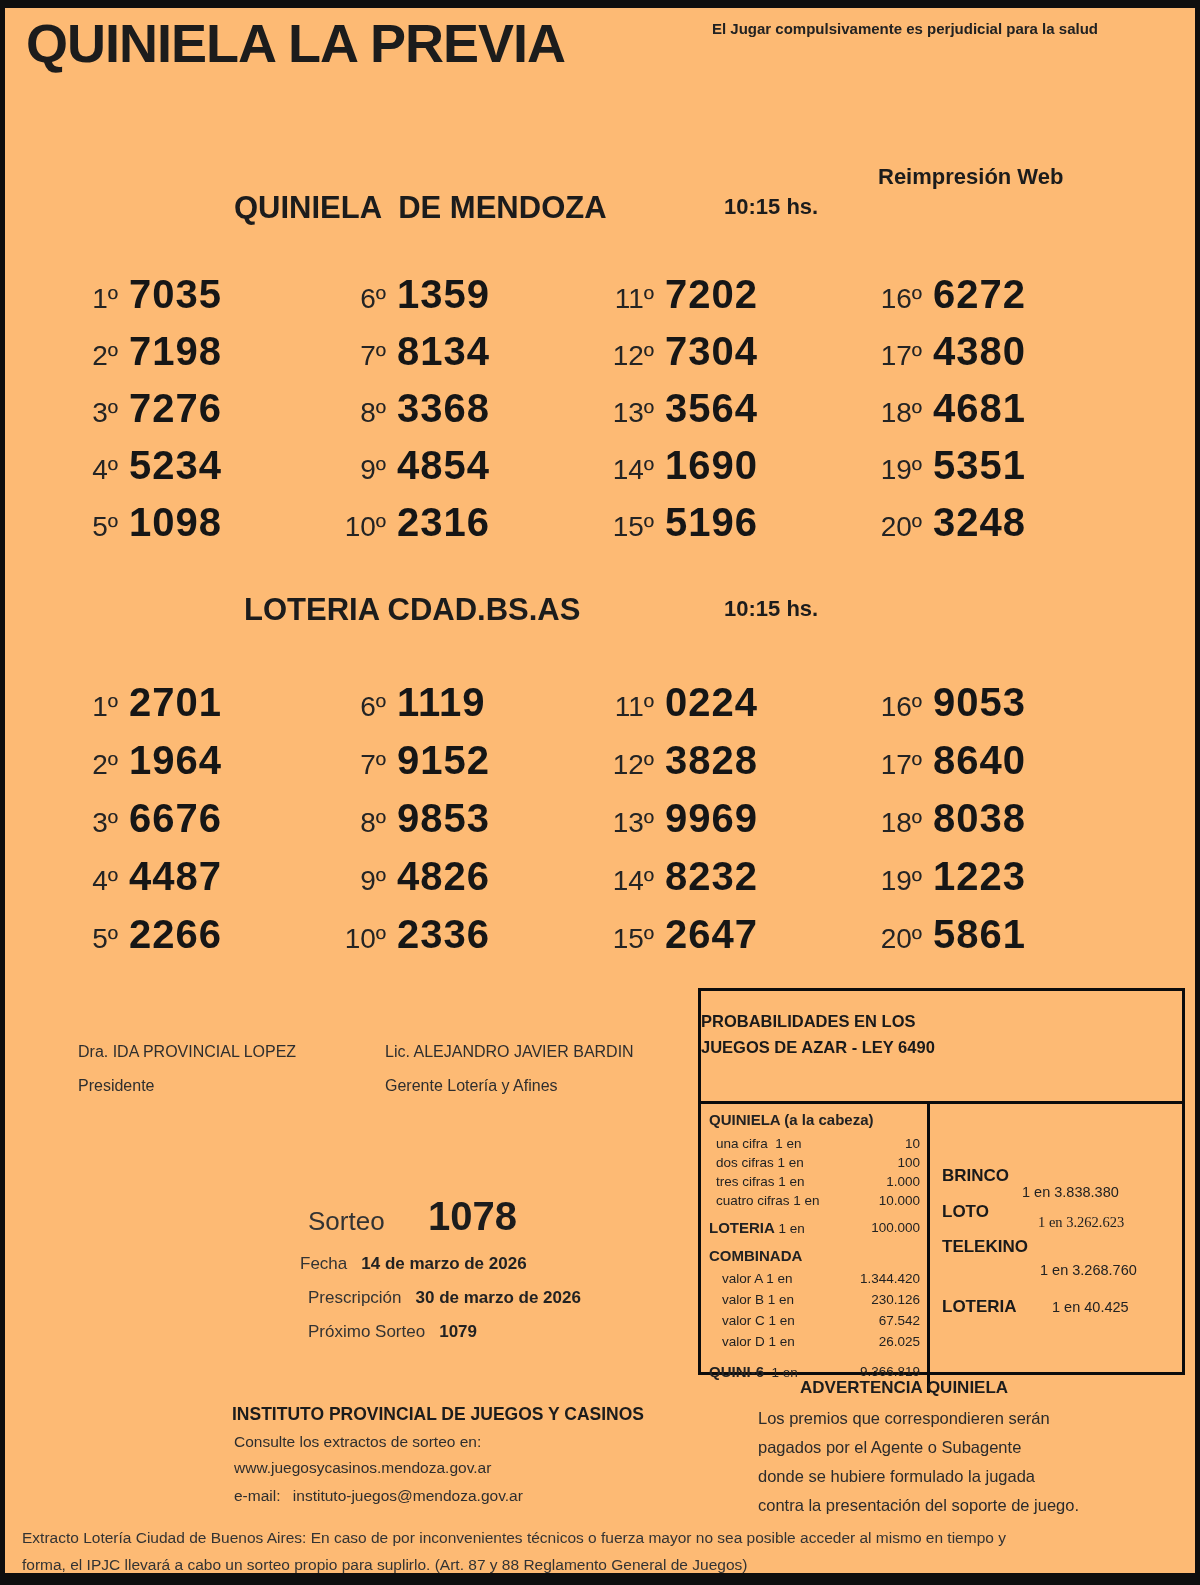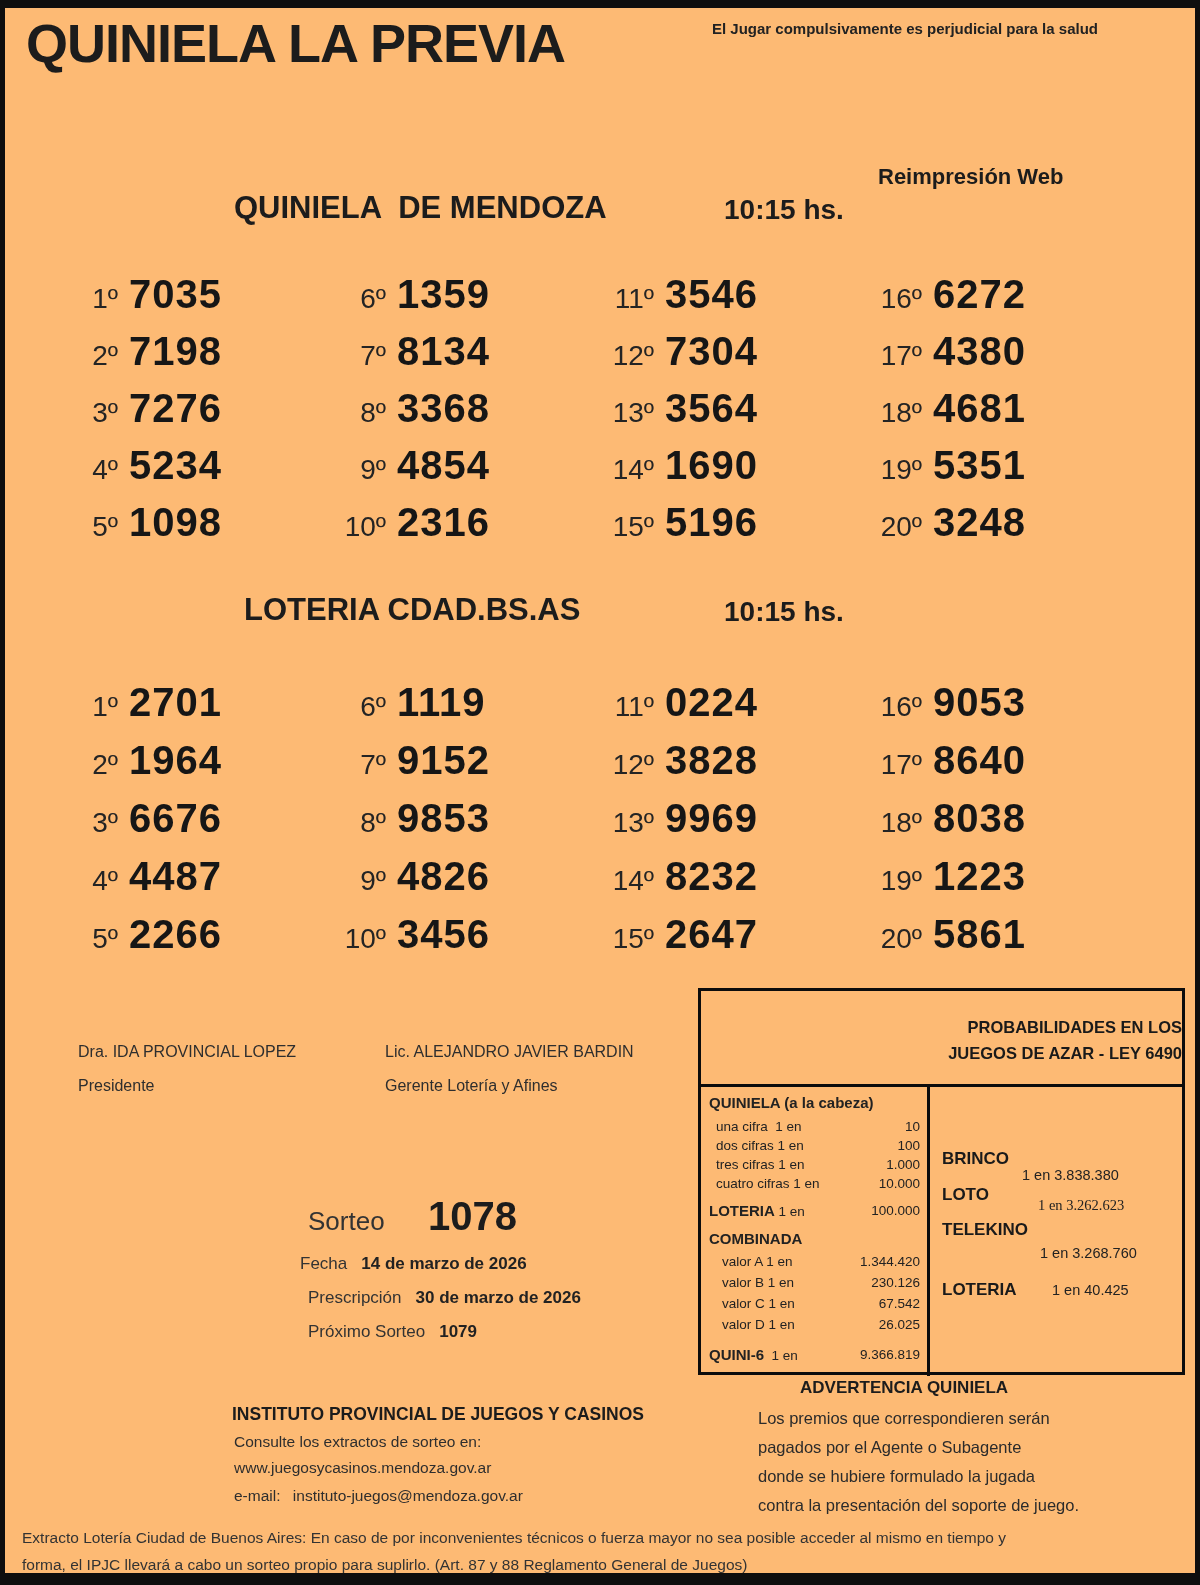--- a/index.html
+++ b/index.html
@@ -20,43 +20,43 @@
     border-bottom-width:12px;
     pointer-events:none;
   }
   .abs { position:absolute; }
 
   .page-title { left:26px; top:12px; font-size:54px; font-weight:bold; letter-spacing:-1px; white-space:pre; }
   .health-warning { left:712px; top:20px; width:470px; font-size:15px; font-weight:bold; color:#222; }
   .reprint { left:878px; top:164px; font-size:22px; font-weight:bold; }
 
   .section-title { font-size:31px; font-weight:bold; white-space:pre; }
-  .draw-time { font-size:28px; font-weight:bold; }
+  .draw-time { font-size:22px; font-weight:bold; }
 
   .results-grid {
     display:grid;
     grid-template-columns:repeat(4, 268px);
     grid-auto-flow:column;
     left:60px;
   }
   .results-grid.m { grid-template-rows:repeat(5, 57px); }
   .results-grid.b { grid-template-rows:repeat(5, 58px); }
   .cell { display:flex; align-items:baseline; }
   .rank { width:58px; text-align:right; font-size:28px; color:#242424; flex:none; }
   .num { margin-left:11px; font-size:40px; font-weight:bold; color:#161616; letter-spacing:1px; }
 
   .official-name { font-size:16px; color:#2e2e2e; }
   .official-role { font-size:16px; color:#2e2e2e; }
 
   
   .prob-box { left:698px; top:988px; width:487px; height:387px; border:3px solid #0c0c0c; }
   .prob-head {
-    height:90px; border-bottom:3px solid #0c0c0c;
-    text-align:right; padding-top:17px;
-    font-size:16.5px; font-weight:bold; line-height:26px; color:#1a1a1a;margin-top:6px;
+    height:113px; border-bottom:3px solid #0c0c0c;
+    text-align:left; padding-top:17px;
+    font-size:16.5px; font-weight:bold; line-height:26px; color:#1a1a1a;
   }
   .prob-body { display:flex; height:289px; }
   .prob-left { width:229px; border-right:3px solid #0c0c0c; padding:5px 7px 0 8px; font-size:13.5px; color:#222; }
   .prob-right { flex:1; position:relative; }
   .ph { font-weight:bold; font-size:15px; }
   .prow { display:flex; line-height:19px; }
   .prow .lab { white-space:pre; }
   .prow .val { margin-left:auto; }
   .prow.ind { padding-left:7px; }
   .prow.ind2 { padding-left:13px; line-height:21px; }
@@ -126,21 +126,21 @@
     <div class="cell">
         <span class="rank">9º</span>
         <span class="num">4854</span>
       </div>
     <div class="cell">
         <span class="rank">10º</span>
         <span class="num">2316</span>
       </div>
     <div class="cell">
         <span class="rank">11º</span>
-        <span class="num">3546</span>
+        <span class="num">7202</span>
       </div>
     <div class="cell">
         <span class="rank">12º</span>
         <span class="num">7304</span>
       </div>
     <div class="cell">
         <span class="rank">13º</span>
         <span class="num">3564</span>
       </div>
     <div class="cell">
@@ -208,21 +208,21 @@
     <div class="cell">
         <span class="rank">8º</span>
         <span class="num">9853</span>
       </div>
     <div class="cell">
         <span class="rank">9º</span>
         <span class="num">4826</span>
       </div>
     <div class="cell">
         <span class="rank">10º</span>
-        <span class="num">3456</span>
+        <span class="num">2336</span>
       </div>
     <div class="cell">
         <span class="rank">11º</span>
         <span class="num">0224</span>
       </div>
     <div class="cell">
         <span class="rank">12º</span>
         <span class="num">3828</span>
       </div>
     <div class="cell">

